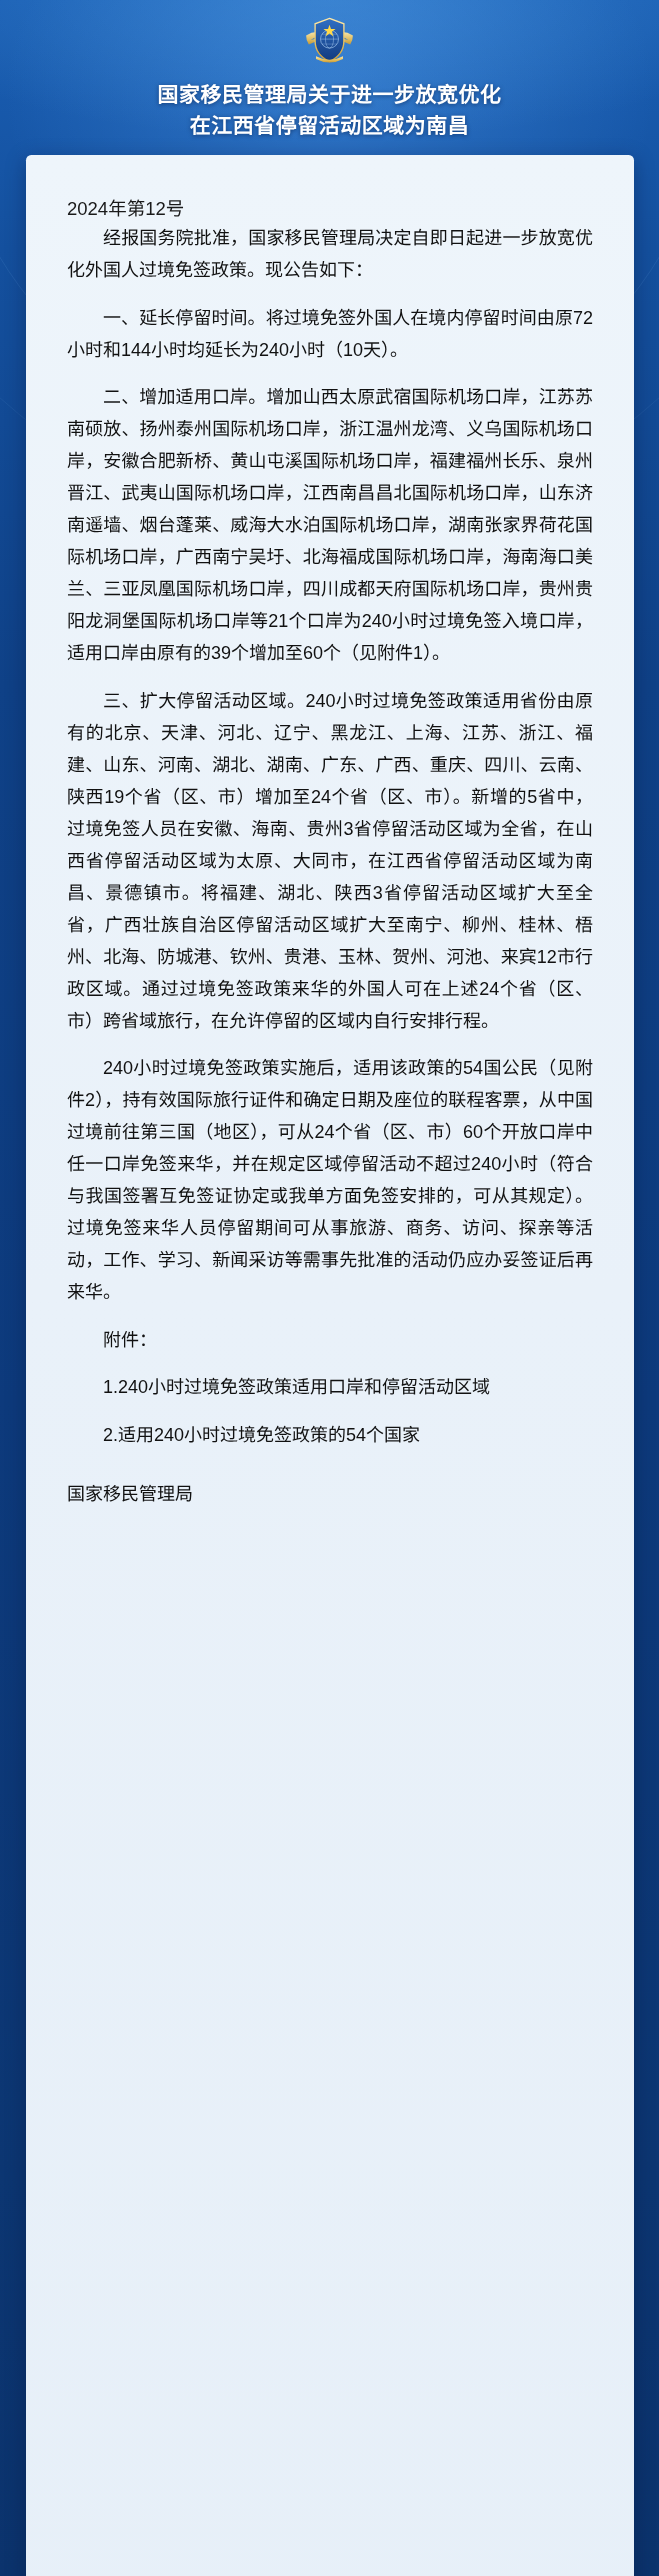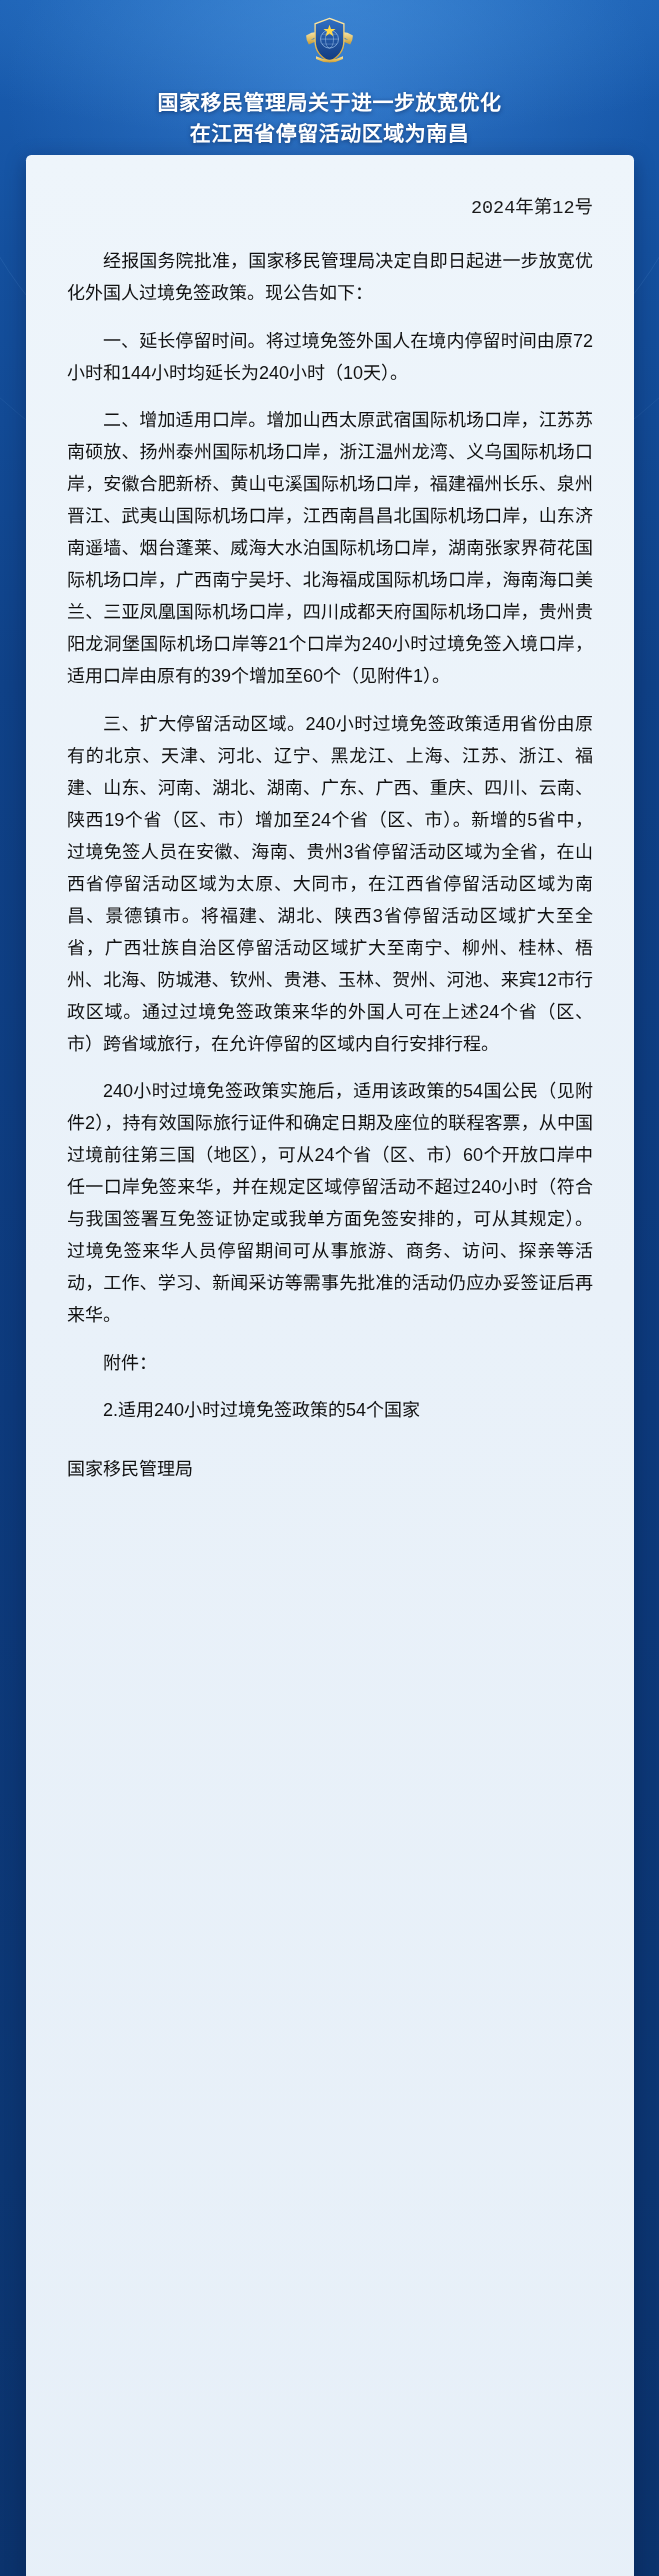--- a/index.html
+++ b/index.html
@@ -67,21 +67,21 @@
   }
   .emblem {
     width: 54px;
     height: 54px;
     position: relative;
   }
 
   
   .title-block {
     position: absolute;
-    top: 88px;
+    top: 80px;
     left: 0;
     right: 0;
     text-align: center;
     color: #ffffff;
   }
   .title-line {
     font-family: "Liberation Serif", "DejaVu Serif", serif;
     font-weight: bold;
     font-size: 21px;
     line-height: 31px;
@@ -96,26 +96,25 @@
     top: 155px;
     width: 608px;
     min-height: 2834px;
     background: linear-gradient(180deg, #eef5fb 0%, #e9f1f9 40%, #e6eff8 100%);
     border-radius: 5.2px;
     box-shadow: 0 5.2px 20.6px rgba(0, 15, 45, 0.35);
     padding: 40px 41px 46px 41px;
   }
 
   .doc-number {
-    text-align: right;
+    text-align: left;
     font-size: 18.5px;
     line-height: 27px;
     color: #1a1a1a;
-    margin-bottom: 23px;
-    font-family: Liberation Mono, monospace;
+    font-family: Liberation Sans, sans-serif;
   }
 
   .doc-p {
     font-size: 18px;
     line-height: 32px;
     color: #111111;
     text-align: justify;
     text-indent: 36px;
     margin: 0 0 15.5px 0;
     font-family: Liberation Sans, sans-serif;
@@ -177,20 +176,21 @@
 
   <div class="doc-card">
     <div class="doc-number">2024年第12号</div>
 
     <p class="doc-p">经报国务院批准，国家移民管理局决定自即日起进一步放宽优化外国人过境免签政策。现公告如下：</p>
     <p class="doc-p">一、延长停留时间。将过境免签外国人在境内停留时间由原72小时和144小时均延长为240小时（10天）。</p>
     <p class="doc-p">二、增加适用口岸。增加山西太原武宿国际机场口岸，江苏苏南硕放、扬州泰州国际机场口岸，浙江温州龙湾、义乌国际机场口岸，安徽合肥新桥、黄山屯溪国际机场口岸，福建福州长乐、泉州晋江、武夷山国际机场口岸，江西南昌昌北国际机场口岸，山东济南遥墙、烟台蓬莱、威海大水泊国际机场口岸，湖南张家界荷花国际机场口岸，广西南宁吴圩、北海福成国际机场口岸，海南海口美兰、三亚凤凰国际机场口岸，四川成都天府国际机场口岸，贵州贵阳龙洞堡国际机场口岸等21个口岸为240小时过境免签入境口岸，适用口岸由原有的39个增加至60个（见附件1）。</p>
     <p class="doc-p">三、扩大停留活动区域。240小时过境免签政策适用省份由原有的北京、天津、河北、辽宁、黑龙江、上海、江苏、浙江、福建、山东、河南、湖北、湖南、广东、广西、重庆、四川、云南、陕西19个省（区、市）增加至24个省（区、市）。新增的5省中，过境免签人员在安徽、海南、贵州3省停留活动区域为全省，在山西省停留活动区域为太原、大同市，在江西省停留活动区域为南昌、景德镇市。将福建、湖北、陕西3省停留活动区域扩大至全省，广西壮族自治区停留活动区域扩大至南宁、柳州、桂林、梧州、北海、防城港、钦州、贵港、玉林、贺州、河池、来宾12市行政区域。通过过境免签政策来华的外国人可在上述24个省（区、市）跨省域旅行，在允许停留的区域内自行安排行程。</p>
     <p class="doc-p">240小时过境免签政策实施后，适用该政策的54国公民（见附件2），持有效国际旅行证件和确定日期及座位的联程客票，从中国过境前往第三国（地区），可从24个省（区、市）60个开放口岸中任一口岸免签来华，并在规定区域停留活动不超过240小时（符合与我国签署互免签证协定或我单方面免签安排的，可从其规定）。过境免签来华人员停留期间可从事旅游、商务、访问、探亲等活动，工作、学习、新闻采访等需事先批准的活动仍应办妥签证后再来华。</p>
     <p class="doc-p sub">附件：</p>
+    <p class="doc-p sub">1.240小时过境免签政策适用口岸和停留活动区域</p>
     <p class="doc-p sub">2.适用240小时过境免签政策的54个国家</p>
 
     <div class="sign-block">
       <div class="sign-line">国家移民管理局</div>
     </div>
   </div>
 
 </div>
 
 

